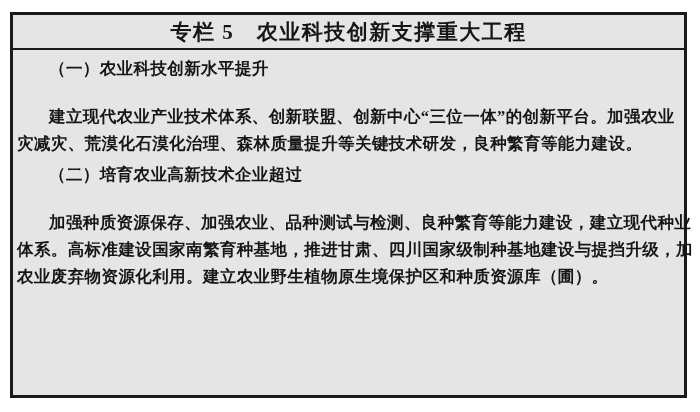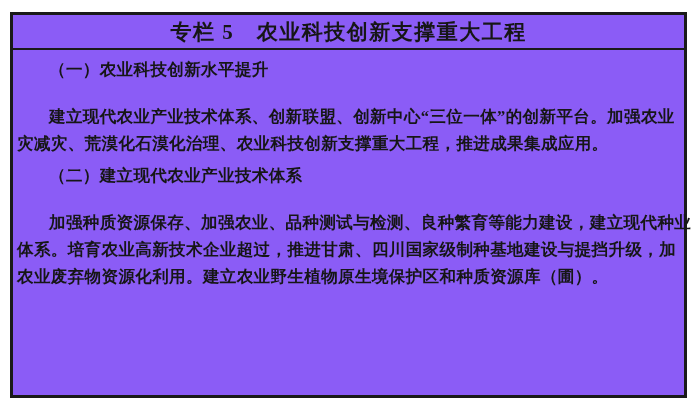--- a/index.html
+++ b/index.html
@@ -16,21 +16,21 @@
     background: #ffffff;
     overflow: hidden;
   }
   .box {
     position: absolute;
     left: 10px;
     top: 12px;
     width: 677px;
     height: 386px;
     border: 3px solid #1a1a1a;
-    background: #8b5cf6;
+    background: #e5e5e5;
   }
   .box-title {
     height: 35px;
     border-bottom: 2px solid #1a1a1a;
     display: flex;
     align-items: center;
     justify-content: center;
     font-size: 21px;
     font-weight: 700;
     letter-spacing: 1.5px;
@@ -45,39 +45,40 @@
   .section + .section { margin-top: 5px; }
   .heading,
   .line {
     line-height: 27px;
     letter-spacing: 0.4px;
     white-space: nowrap;
   }
   .heading {
     font-weight: 700;
     text-indent: 32px;
+    font-family: Liberation Mono, monospace;
   }
   .line.indent {
     text-indent: 32px;
     margin-top: 20px;
   }
 </style>
 </head>
 <body style="background: rgb(255, 255, 255); color: rgb(22, 22, 22);">
 
 <div class="page">
   <div class="box">
     <div class="box-title">专栏 5　农业科技创新支撑重大工程</div>
     <div class="box-body">
         <div class="section">
           <div class="heading">（一）农业科技创新水平提升</div>
           <div class="line indent">建立现代农业产业技术体系、创新联盟、创新中心“三位一体”的创新平台。加强农业</div>
-          <div class="line">灾减灾、荒漠化石漠化治理、农业科技创新支撑重大工程，推进成果集成应用。</div>
+          <div class="line">灾减灾、荒漠化石漠化治理、森林质量提升等关键技术研发，良种繁育等能力建设。</div>
         </div>
         <div class="section">
-          <div class="heading">（二）建立现代农业产业技术体系</div>
+          <div class="heading">（二）培育农业高新技术企业超过</div>
           <div class="line indent">加强种质资源保存、加强农业、品种测试与检测、良种繁育等能力建设，建立现代种业</div>
-          <div class="line">体系。培育农业高新技术企业超过，推进甘肃、四川国家级制种基地建设与提挡升级，加</div>
+          <div class="line">体系。高标准建设国家南繁育种基地，推进甘肃、四川国家级制种基地建设与提挡升级，加</div>
           <div class="line">农业废弃物资源化利用。建立农业野生植物原生境保护区和种质资源库（圃）。</div>
         </div>
       </div>
   </div>
 </div>
 
 </body></html>

